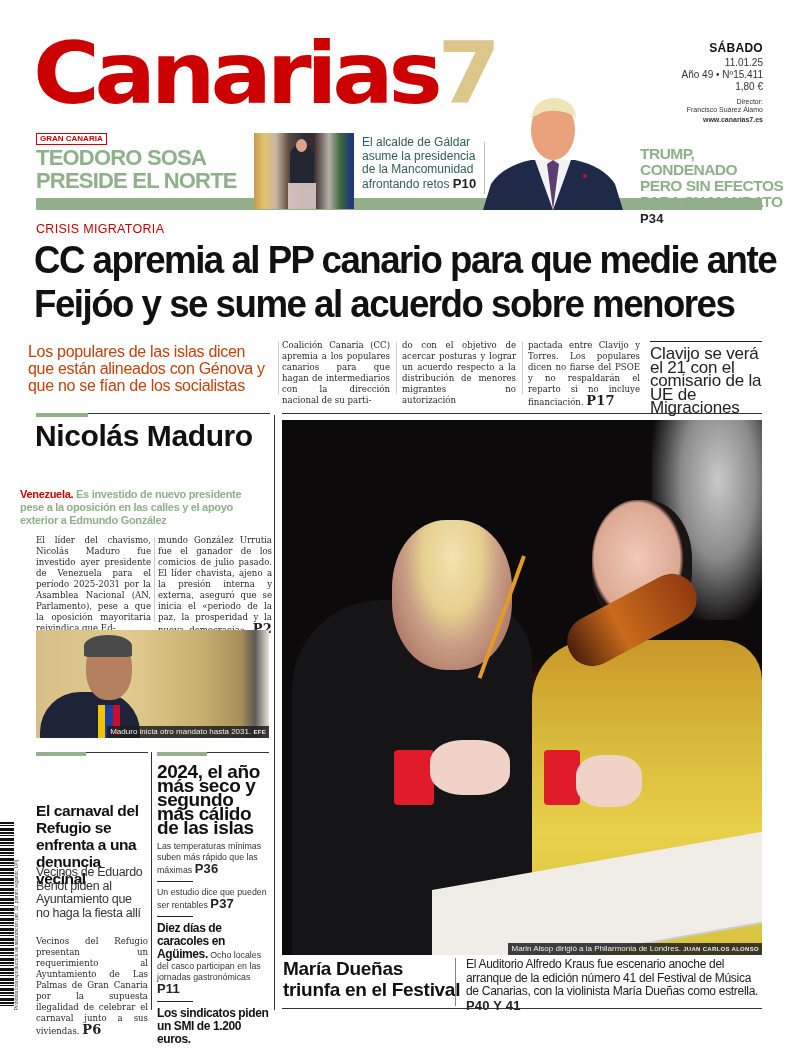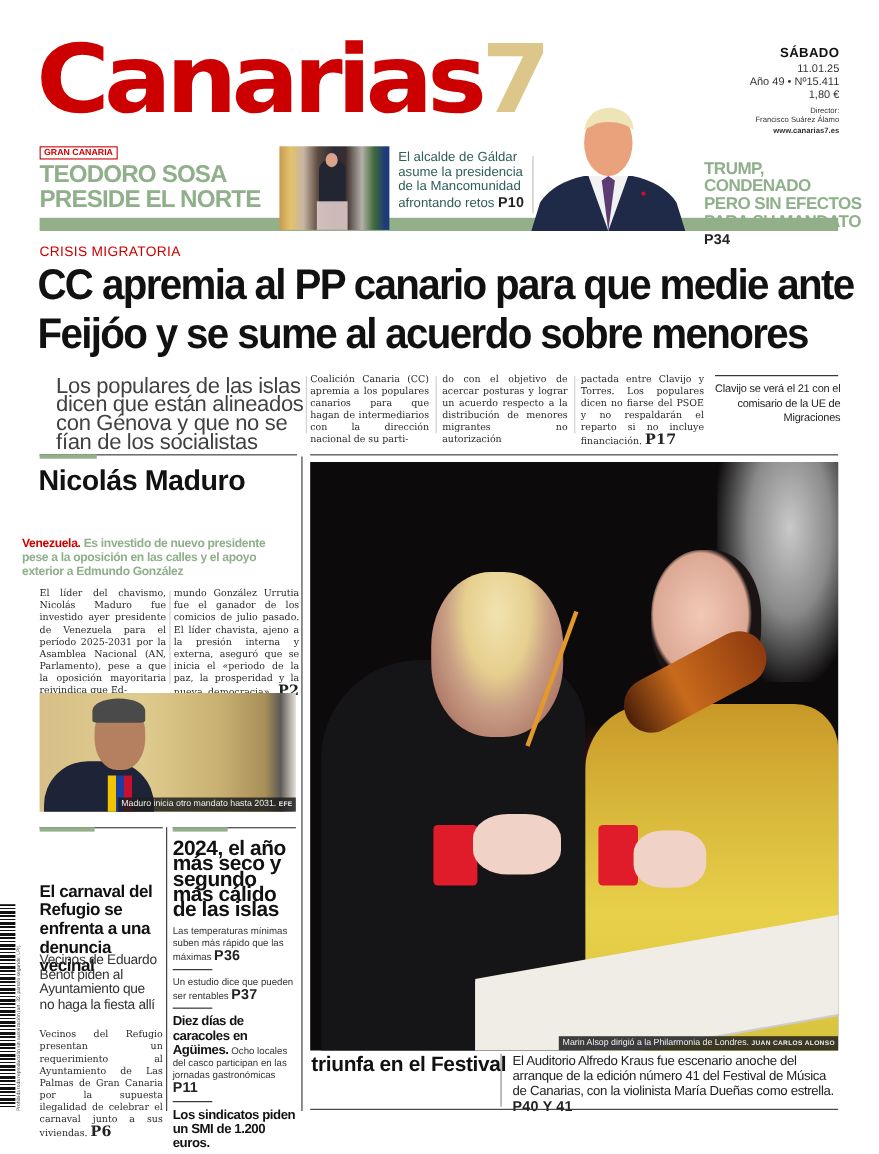--- a/index.html
+++ b/index.html
@@ -21,31 +21,31 @@
   .photo-galdar .person{position:absolute;left:36px;top:12px;width:24px;height:40px;background:#222633;border-radius:10px 10px 2px 2px;}
   .photo-galdar .face{position:absolute;left:42px;top:6px;width:11px;height:13px;background:#d9a48a;border-radius:50%;}
   .galdar-text{left:362px;top:136px;width:130px;color:#2f5d5a;font-size:12px;line-height:13.5px;}
   .vline{background:#bdbdbd;width:1px;}
   .pg{font-weight:700;font-size:13px;color:#222;letter-spacing:.2px;}
   .photo-trump{left:483px;top:96px;width:140px;height:114px;}
   .trump-text{left:624px;top:146px;width:150px;color:#8fb08a;font-weight:700;font-size:15.5px;line-height:16px;letter-spacing:-.5px;margin-left:16px;}
   
   .kicker{left:36px;top:222px;color:#cc0000;font-weight:400;font-size:12.5px;letter-spacing:.3px;}
   .main-head{left:34px;top:238px;width:740px;font-weight:700;font-size:39px;line-height:44px;letter-spacing:-1.6px;color:#111;transform:scaleX(.94);transform-origin:left top;white-space:nowrap;}
-  .main-sub{left:51px;top:343px;width:240px;font-size:20px;line-height:17px;color:#404040;letter-spacing:-.3px;}
+  .main-sub{left:28px;top:343px;width:240px;font-size:16px;line-height:17px;color:#c2410c;letter-spacing:-.3px;}
   .bodytext{font-family:"DejaVu Serif",serif;font-size:8.6px;line-height:11px;color:#2a2a2a;text-align:justify;}
   .col1{left:282px;top:340px;width:108px;}
   .col2{left:402px;top:340px;width:114px;}
   .col3{left:528px;top:340px;width:112px;}
   .side-rule{left:650px;top:341px;width:112px;height:1px;background:#222;}
-  .side-box{left:650px;top:347px;width:114px;font-size:10px;line-height:13.5px;color:#222;letter-spacing:-.2px;text-align:right;}
+  .side-box{left:650px;top:347px;width:114px;font-size:17px;line-height:13.5px;color:#222;letter-spacing:-.2px;}
   
   .sep-dark{background:#333;height:1px;}
   .accent-green{background:#93b08a;height:4px;}
-  .maduro-head{left:35px;top:424px;font-weight:700;font-size:26px;line-height:24px;color:#111;letter-spacing:-.4px;}
+  .maduro-head{left:35px;top:424px;font-weight:700;font-size:30px;line-height:24px;color:#111;letter-spacing:-.4px;}
   .maduro-dek{left:20px;top:488px;width:236px;font-weight:700;font-size:11px;line-height:13px;color:#8fb08a;letter-spacing:-.3px;}
   .maduro-dek .red{color:#cc0000;}
   .mcol1{left:36px;top:535px;width:115px;}
   .mcol2{left:158px;top:535px;width:114px;}
   .photo-maduro{left:36px;top:630px;width:233px;height:108px;background:linear-gradient(90deg,#d6c087 0%,#e0cb8e 40%,#c8b172 70%,#a88f58 88%,#5d5a57 94%,#e8e2d8 100%);overflow:hidden;}
   .photo-maduro .suit{position:absolute;left:4px;top:62px;width:100px;height:60px;background:#1e2438;border-radius:40px 40px 0 0;}
   .photo-maduro .sash{position:absolute;left:62px;top:75px;width:22px;height:40px;background:linear-gradient(90deg,#f2c400 33%,#1b3fa0 33% 66%,#c8102e 66%);transform:rotate(-8px);}
   .photo-maduro .head{position:absolute;left:50px;top:8px;width:46px;height:62px;background:#b5805f;border-radius:45%;}
   .photo-maduro .hair{position:absolute;left:48px;top:5px;width:48px;height:22px;background:#4a4a4a;border-radius:50% 50% 10% 10%;}
   .caption-bar{position:absolute;right:0;bottom:0;background:rgba(30,30,30,.85);color:#eee;font-size:8px;line-height:11px;padding:0 3px;white-space:nowrap;}
@@ -206,17 +206,18 @@
   <div class="baton"></div>
   <div class="cuff1"></div>
   <div class="cuff2"></div>
   <div class="hand1"></div>
   <div class="hand2"></div>
   <div class="stand"></div>
   <div class="caption-bar"><span>Marin Alsop dirigió a la Philarmonia de Londres.</span> <b>JUAN CARLOS ALONSO</b></div>
 </div>
 
 <div class="abs duenas-head">
+  <div>María Dueñas</div>
   <div>triunfa en el Festival</div>
 </div>
 <div class="abs duenas-vdiv"></div>
 <div class="abs duenas-text"><span>El Auditorio Alfredo Kraus fue escenario anoche del arranque de la edición número 41 del Festival de Música de Canarias, con la violinista María Dueñas como estrella.</span> <span class="pg">P40 Y 41</span></div>
 <div class="abs bottom-rule"></div>
 
 </body></html>

